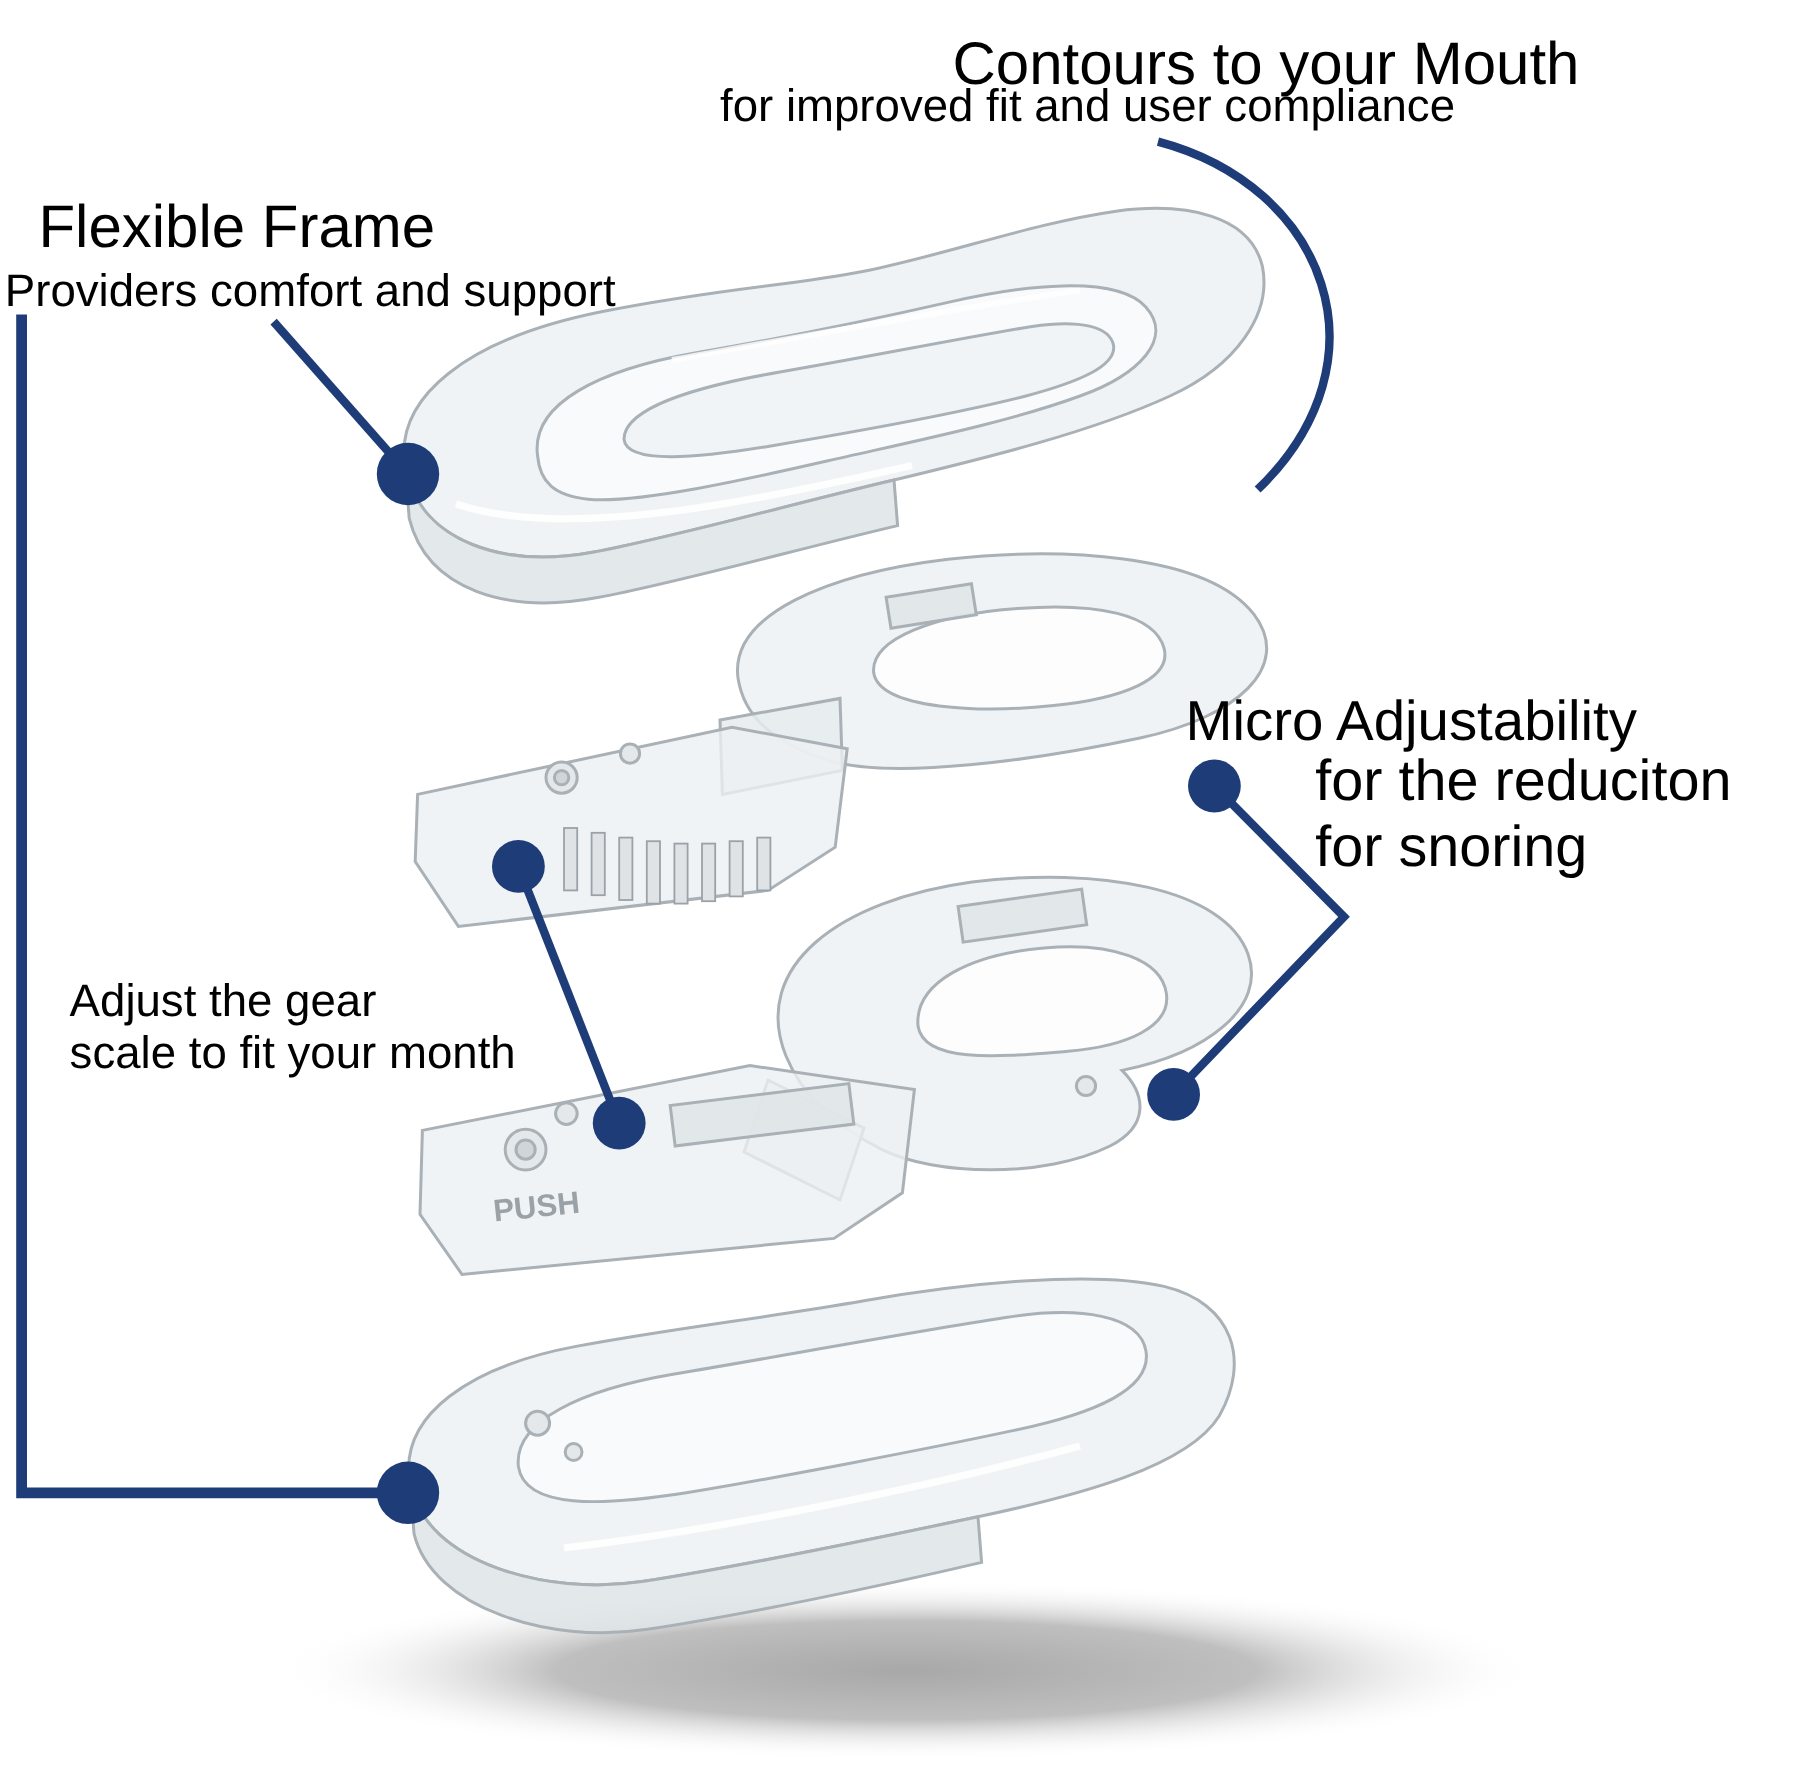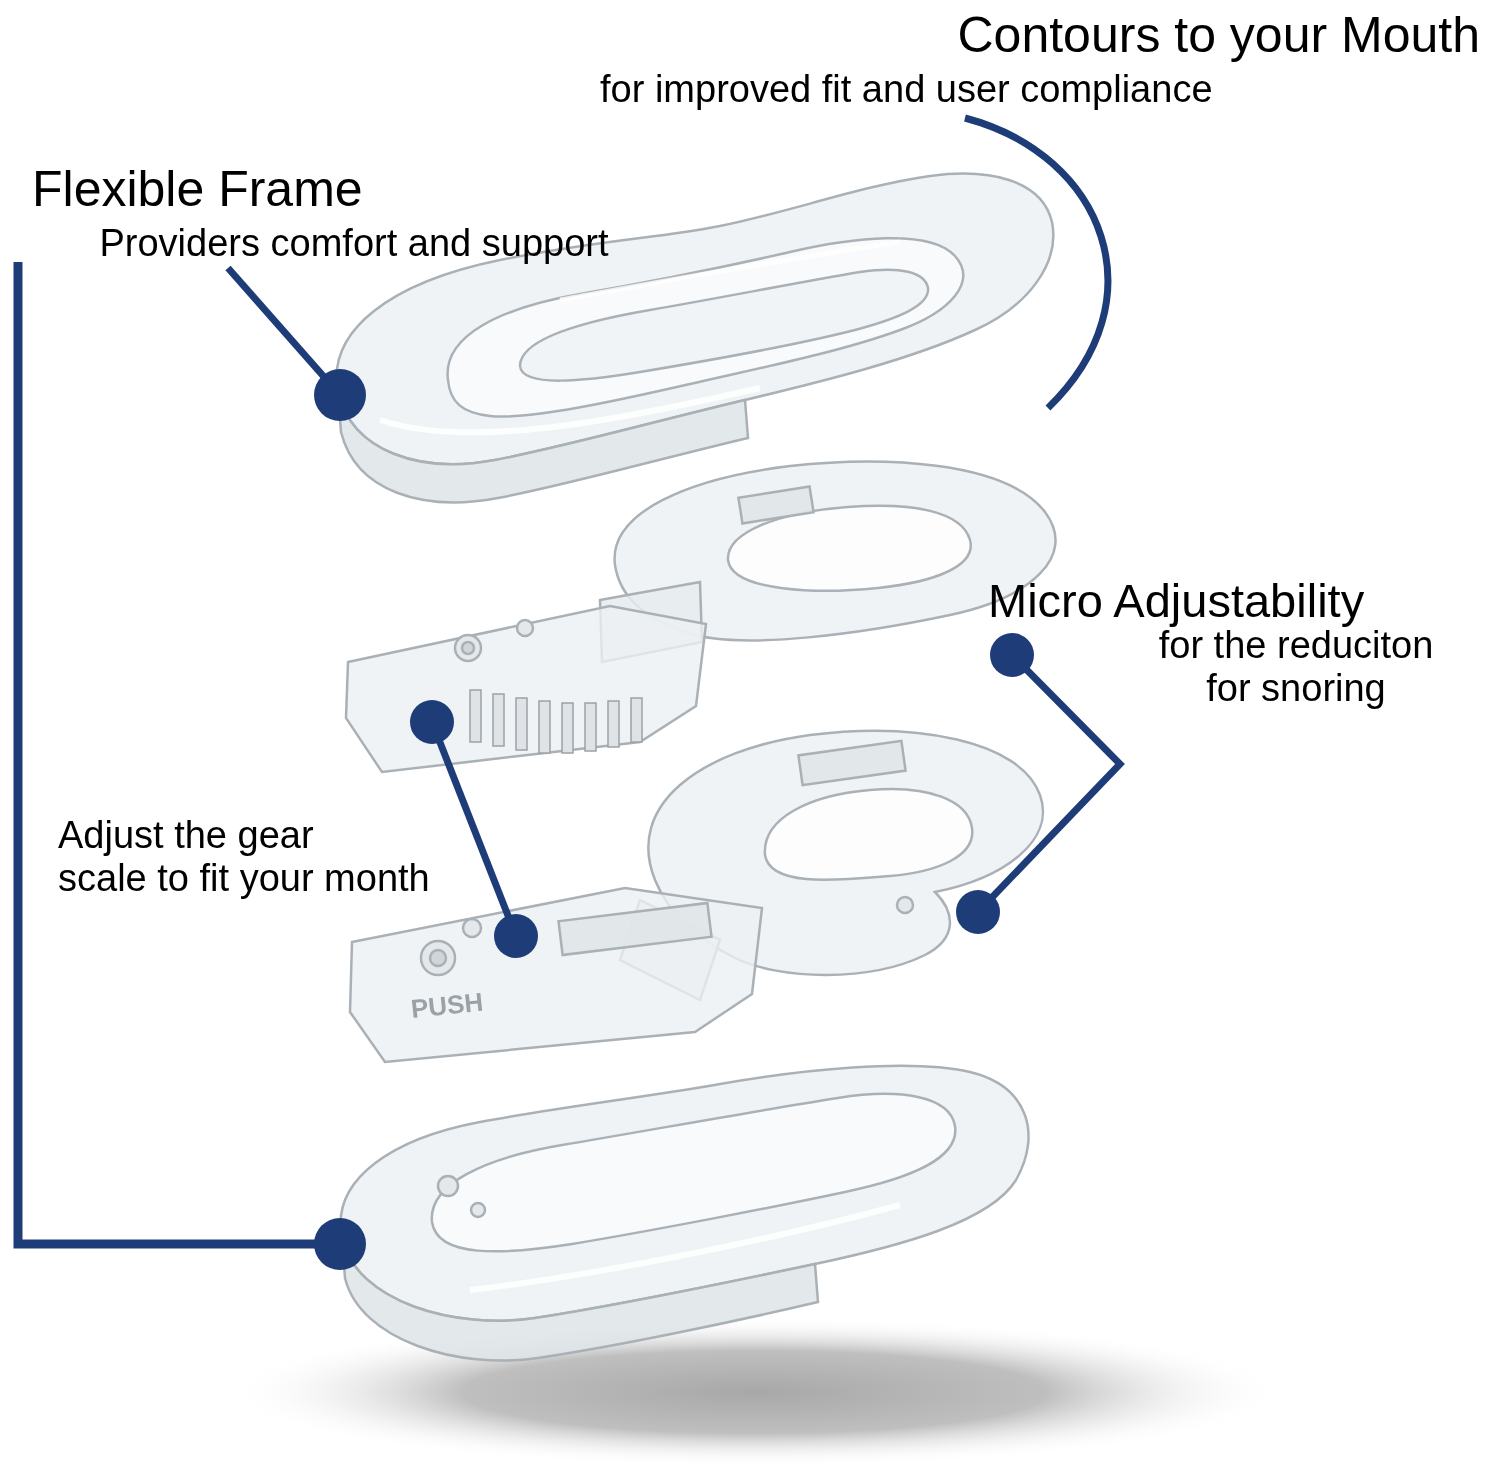--- a/index.html
+++ b/index.html
@@ -21,28 +21,28 @@
     width: 1500px;
     height: 1477px;
     z-index: 1;
   }
   .callout {
     position: absolute;
     z-index: 2;
     white-space: pre-line;
   }
   
-  .co-title    { left: 630px; top: 6px;   width: 850px; text-align: right; font-size: 50px; }
+  .co-title    { left: 630px; top: 24px;   width: 850px; text-align: center; font-size: 50px; }
   .co-subtitle { left: 600px; top: 68px;  width: 880px; text-align: left; font-size: 38px; }
   
   .ff-title    { left: 8px;   top: 160px; width: 560px; font-size: 50px; margin-left: 24px; }
-  .ff-subtitle { left: 4px;   top: 222px; width: 700px; font-size: 38px; text-align: center; }
+  .ff-subtitle { left: 4px;   top: 222px; width: 700px; font-size: 38px; }
   
   .ma-title    { left: 988px; top: 552px; width: 510px; font-size: 47px; margin-top: 21px; }
-  .ma-subtitle { left: 1096px;top: 624px; width: 400px; font-size: 38px; text-align: center; }
+  .ma-subtitle { left: 1096px;top: 624px; width: 400px; font-size: 48px; }
   
   .gc-title    { left: 52px;  top: 645px; width: 470px; font-size: 47px; }
   .gc-subtitle { left: 58px;  top: 814px; width: 520px; font-size: 38px; }
 </style>
 </head>
 <body>
 
 <div class="canvas">
 
   <svg class="device-svg" viewBox="0 0 1500 1477">

